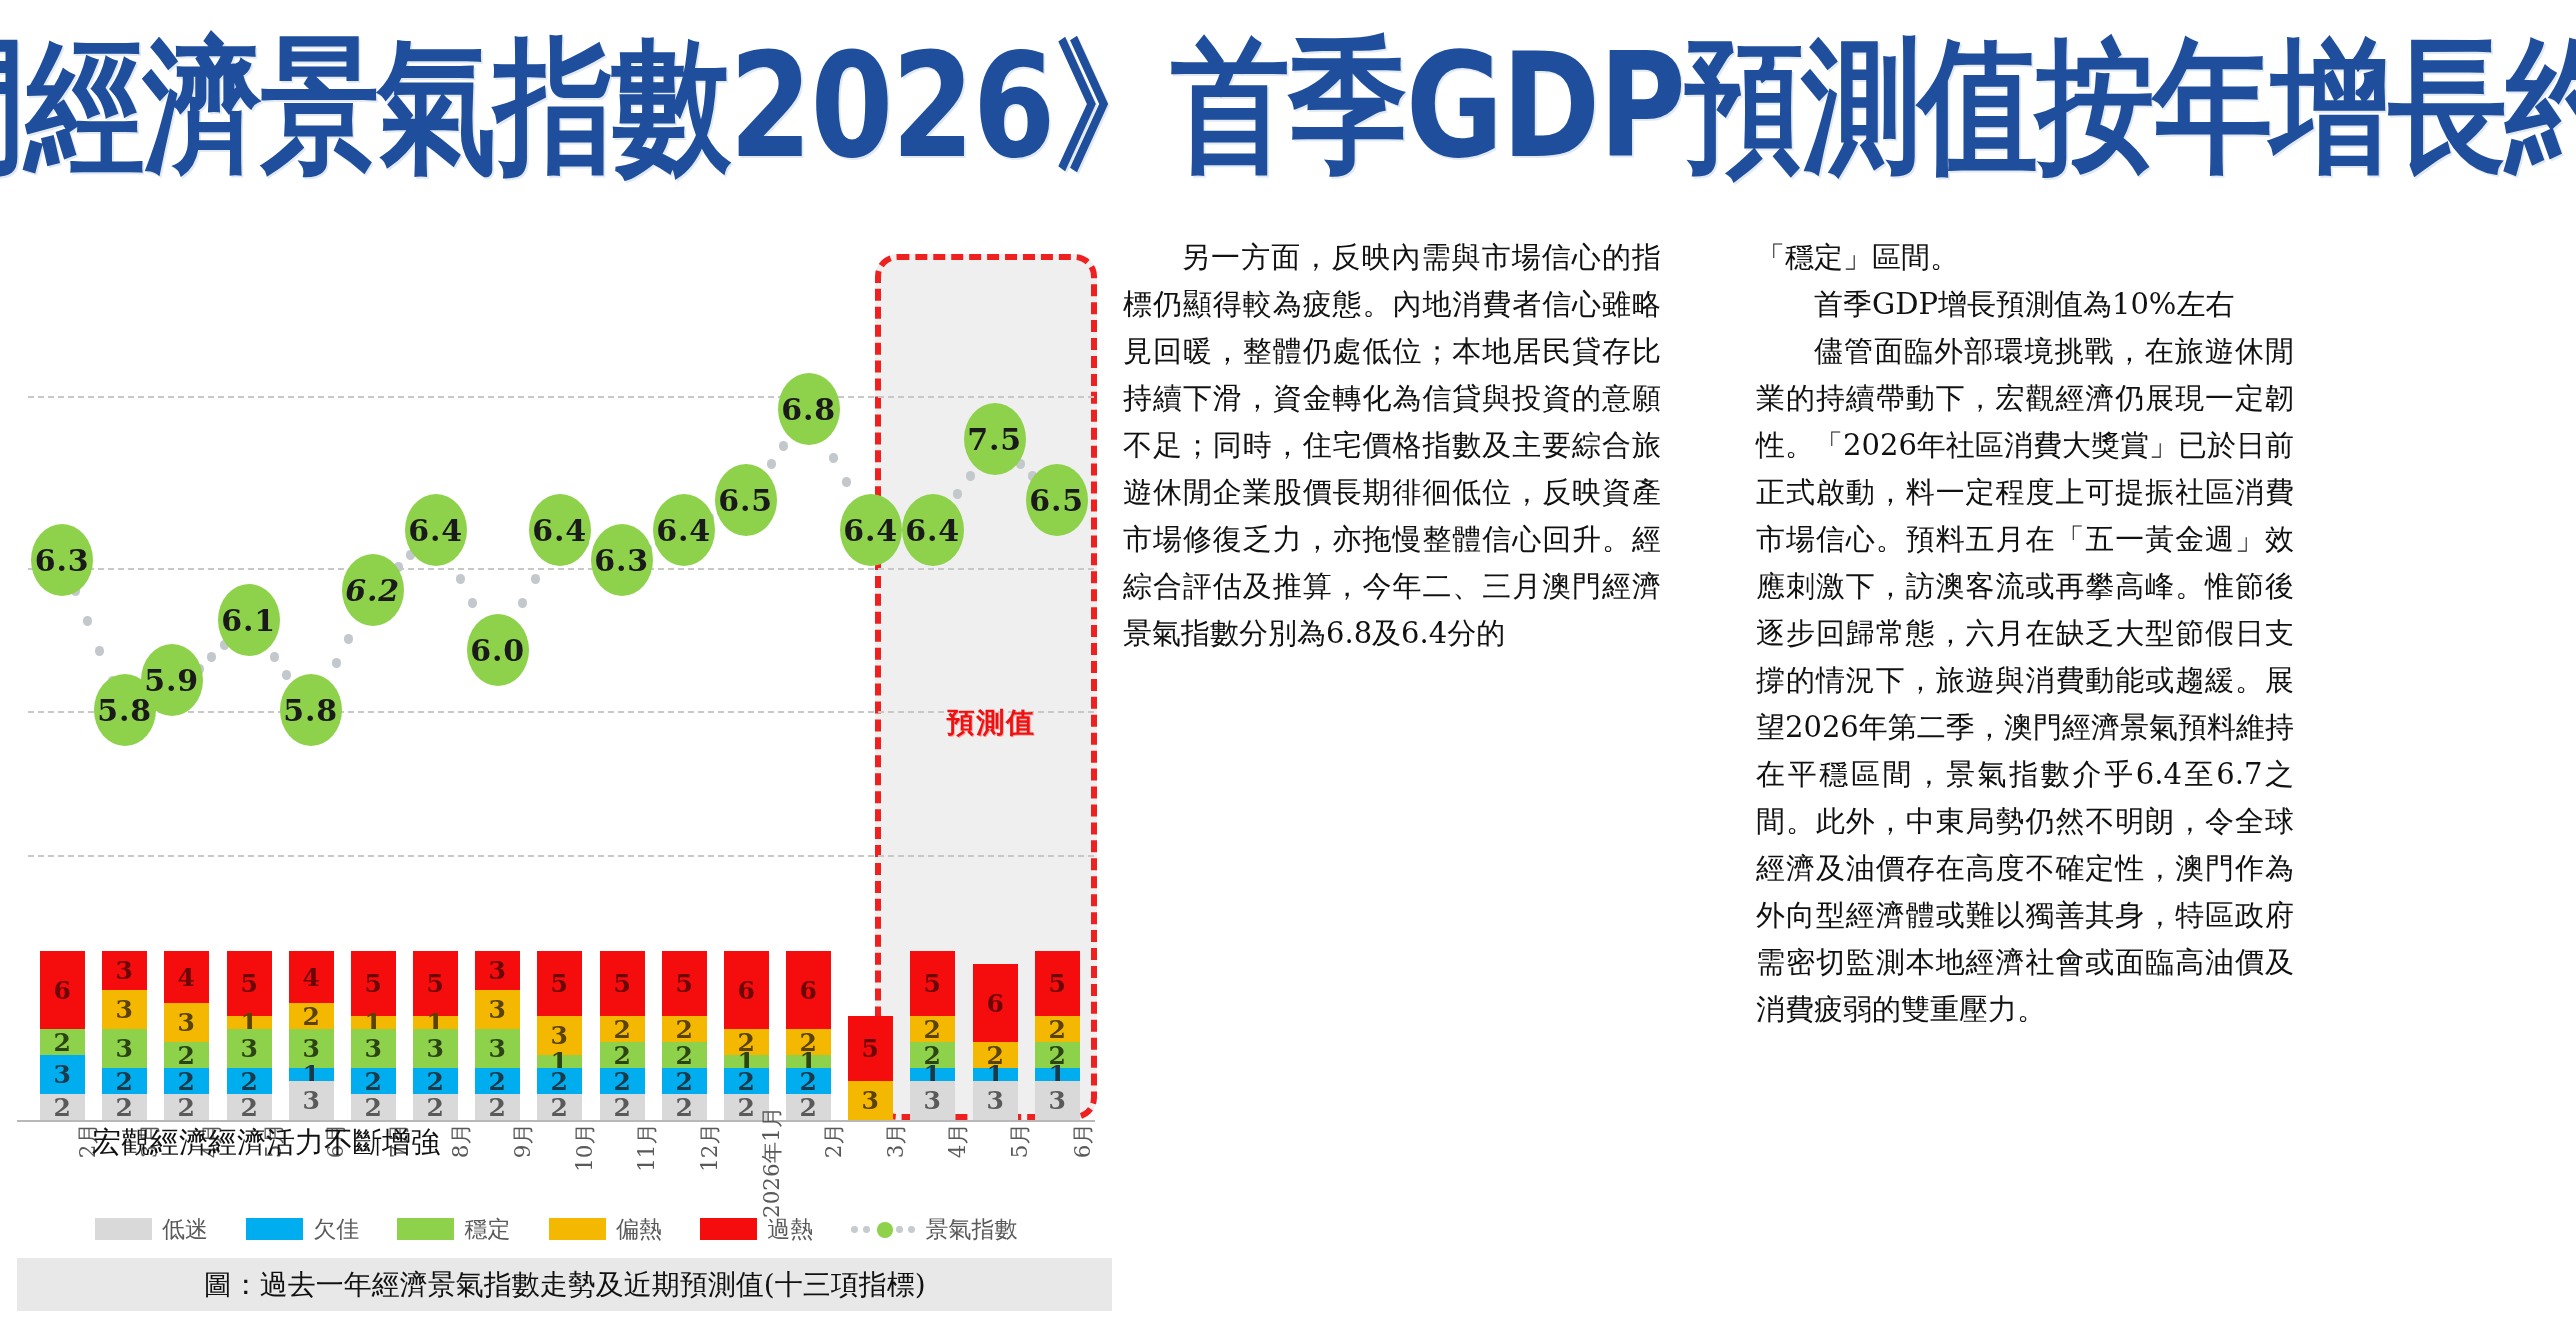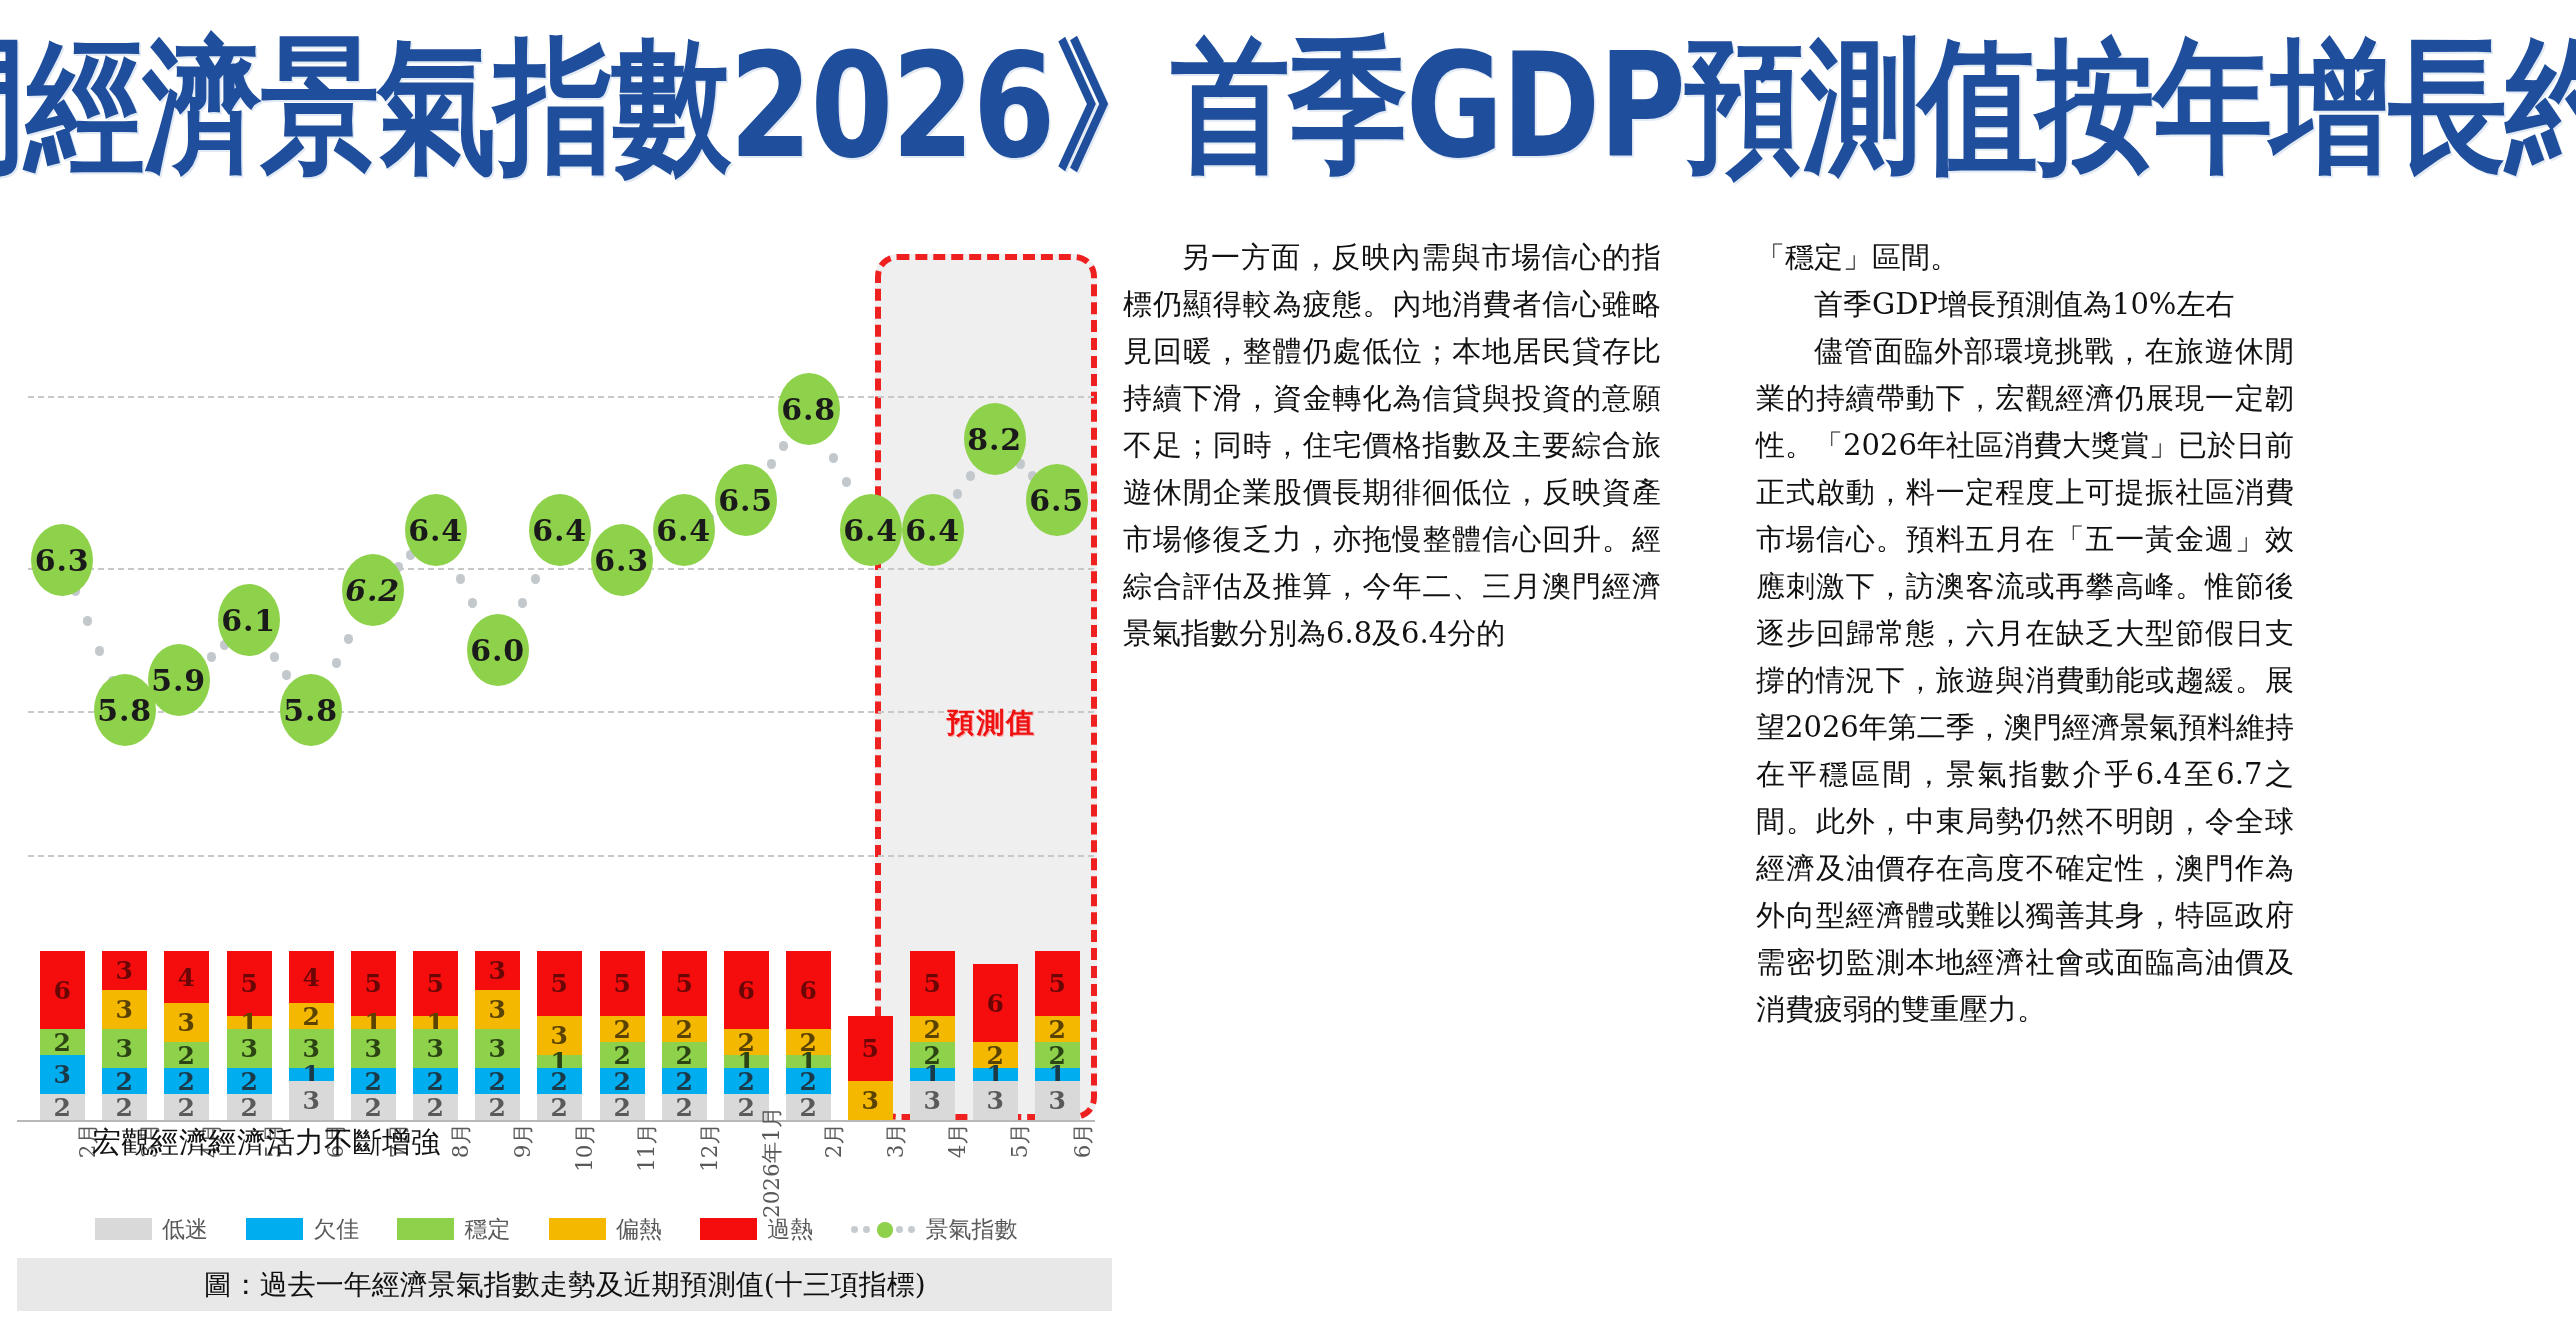--- a/index.html
+++ b/index.html
@@ -232,34 +232,34 @@
         <div class="dotpt" style="left: 932px; top: 287px;"></div>
         <div class="dotpt" style="left: 944px; top: 269px;"></div>
         <div class="dotpt" style="left: 957px; top: 251px;"></div>
         <div class="dotpt" style="left: 969px; top: 233px;"></div>
         <div class="dotpt" style="left: 994px; top: 227px;"></div>
         <div class="dotpt" style="left: 1007px; top: 239px;"></div>
         <div class="dotpt" style="left: 1019px; top: 251px;"></div>
         <div class="dotpt" style="left: 1031px; top: 263px;"></div>
         <div class="bubble" style="left: 22.5px; top: 304px;">6.3</div>
         <div class="bubble" style="left: 85px; top: 454px;">5.8</div>
-        <div class="bubble" style="left: 139px; top: 424px;">5.9</div>
+        <div class="bubble" style="left: 132px; top: 424px;">5.9</div>
         <div class="bubble" style="left: 209px; top: 364px;">6.1</div>
         <div class="bubble" style="left: 271px; top: 454px;">5.8</div>
         <div class="bubble" style="left: 333px; top: 334px; font-style: italic;">6.2</div>
         <div class="bubble" style="left: 396px; top: 274px;">6.4</div>
         <div class="bubble" style="left: 458px; top: 394px;">6.0</div>
         <div class="bubble" style="left: 520px; top: 274px;">6.4</div>
         <div class="bubble" style="left: 582px; top: 304px;">6.3</div>
         <div class="bubble" style="left: 644px; top: 274px;">6.4</div>
         <div class="bubble" style="left: 706px; top: 244px;">6.5</div>
         <div class="bubble" style="left: 769px; top: 153px;">6.8</div>
         <div class="bubble" style="left: 831px; top: 274px;">6.4</div>
         <div class="bubble" style="left: 893px; top: 274px;">6.4</div>
-        <div class="bubble" style="left: 955px; top: 183px;">8.2</div>
+        <div class="bubble" style="left: 955px; top: 183px;">7.5</div>
         <div class="bubble" style="left: 1017px; top: 244px;">6.5</div>
       </div>
     <div id="forecast-label">預測值</div>
   </div>
 
   <div id="bars">
       <div class="bar-col" style="left: 31px;">
         <div class="seg s-low" style="height: 26px;">2</div>
         <div class="seg s-weak" style="height: 39px;">3</div>
         <div class="seg s-stable" style="height: 26px;">2</div>

